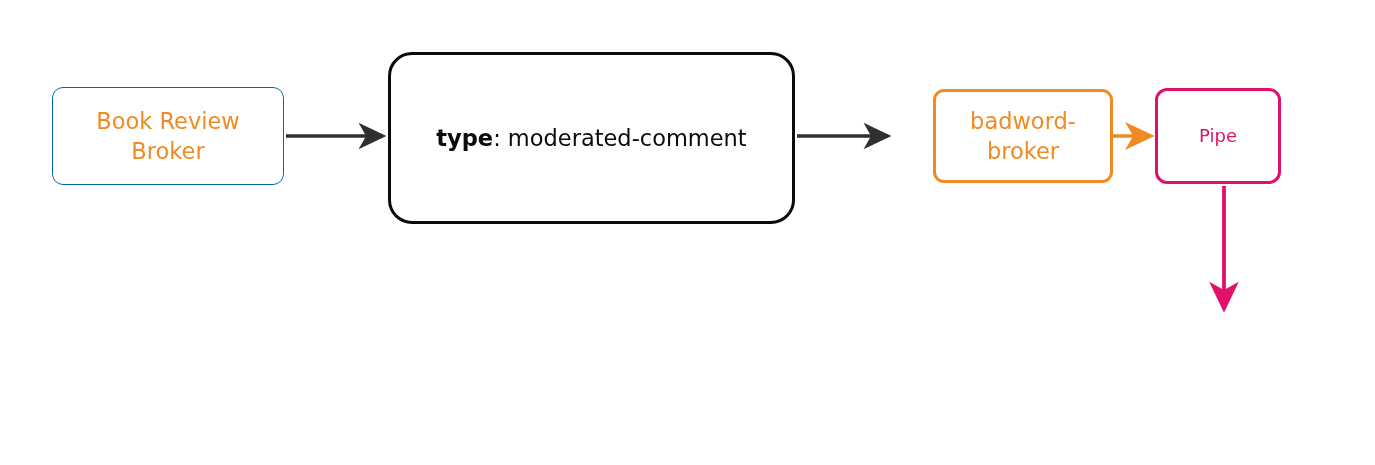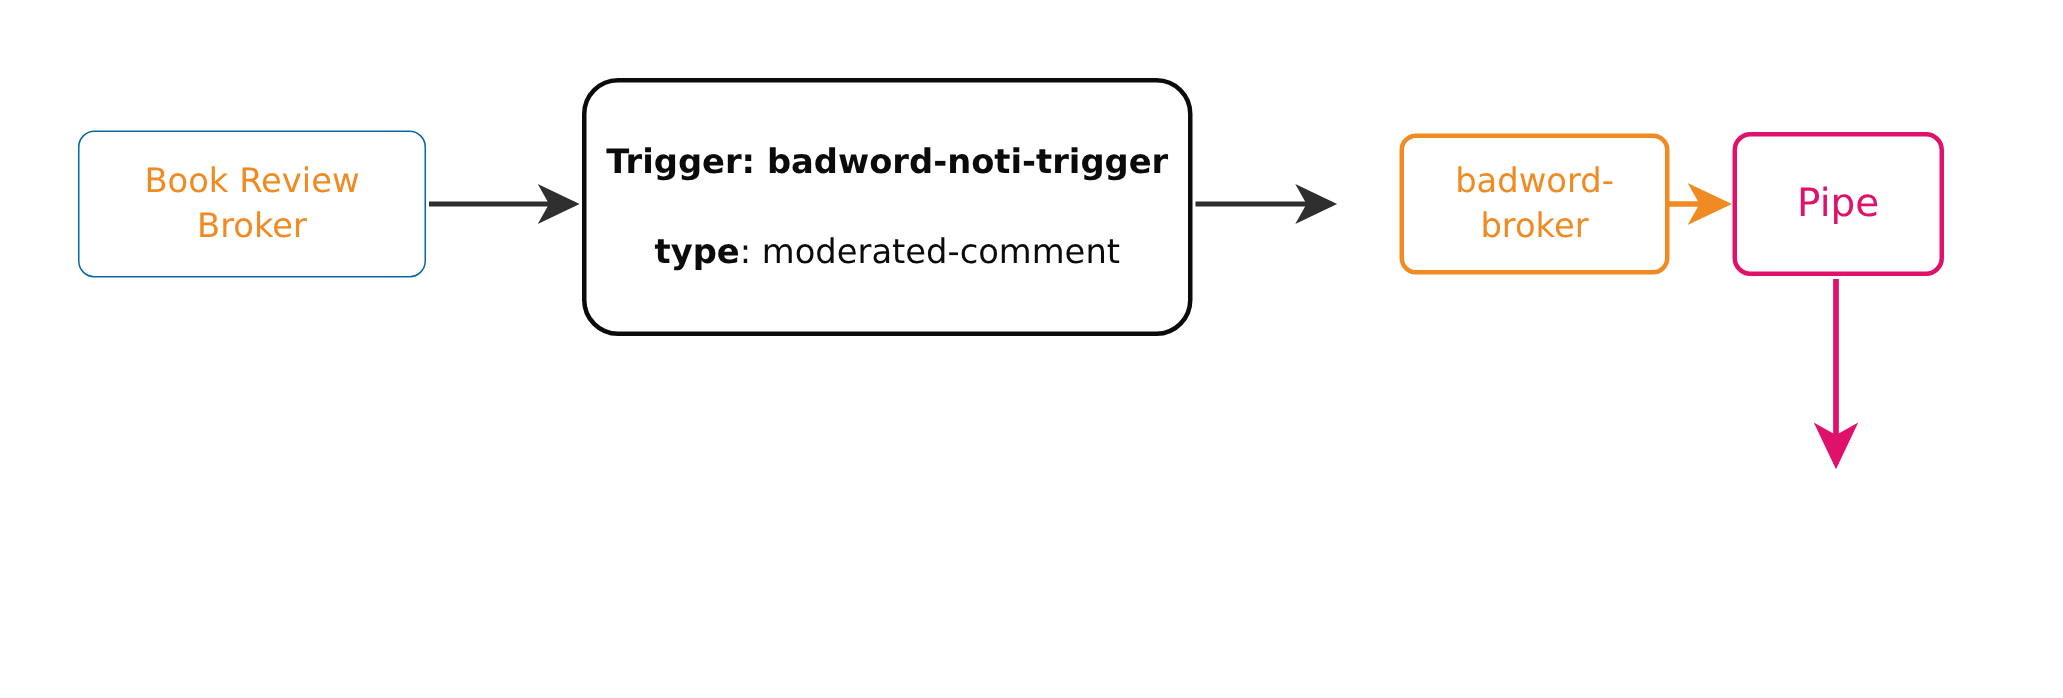--- a/index.html
+++ b/index.html
@@ -81,26 +81,26 @@
     border-radius: 11px;
     color: #EF8B22;
     font-size: 22.5px;
     margin-left: 40px;
   }
 
   
   #node-pipe {
     left: 1155px;
     top: 88px;
-    width: 141px;
+    width: 126px;
     height: 96px;
     border: 3.5px solid #E0116B;
     border-radius: 12px;
     color: #E0116B;
-    font-size: 26px;
+    font-size: 18px;
   }
 
   
   #node-slack-sink {
     left: 1117px;
     top: 313px;
     width: 213px;
     height: 92px;
     border: 3.5px solid #E0116B;
     border-radius: 12px;
@@ -135,21 +135,20 @@
     <line x1="1224" y1="186" x2="1224" y2="309" stroke="#E0116B" stroke-width="3.8" marker-end="url(#arrow-crimson)"></line>
   </svg>
 
   <div class="node" id="node-book-review-broker">
     <span class="node-label">Book Review
 Broker</span>
   </div>
 
   <div class="node" id="node-trigger">
     <span class="node-label">
-      <span class="line"><span class="bold">Trigger:</span><span class="bold"> </span><span class="bold">badword-noti-trigger</span></span>
       <span class="line"><span class="bold">type</span><span>: </span><span>moderated-comment</span></span>
     </span>
   </div>
 
   <div class="node" id="node-badword-broker">
     <span class="node-label">badword-
 broker</span>
   </div>
 
   <div class="node" id="node-pipe">

